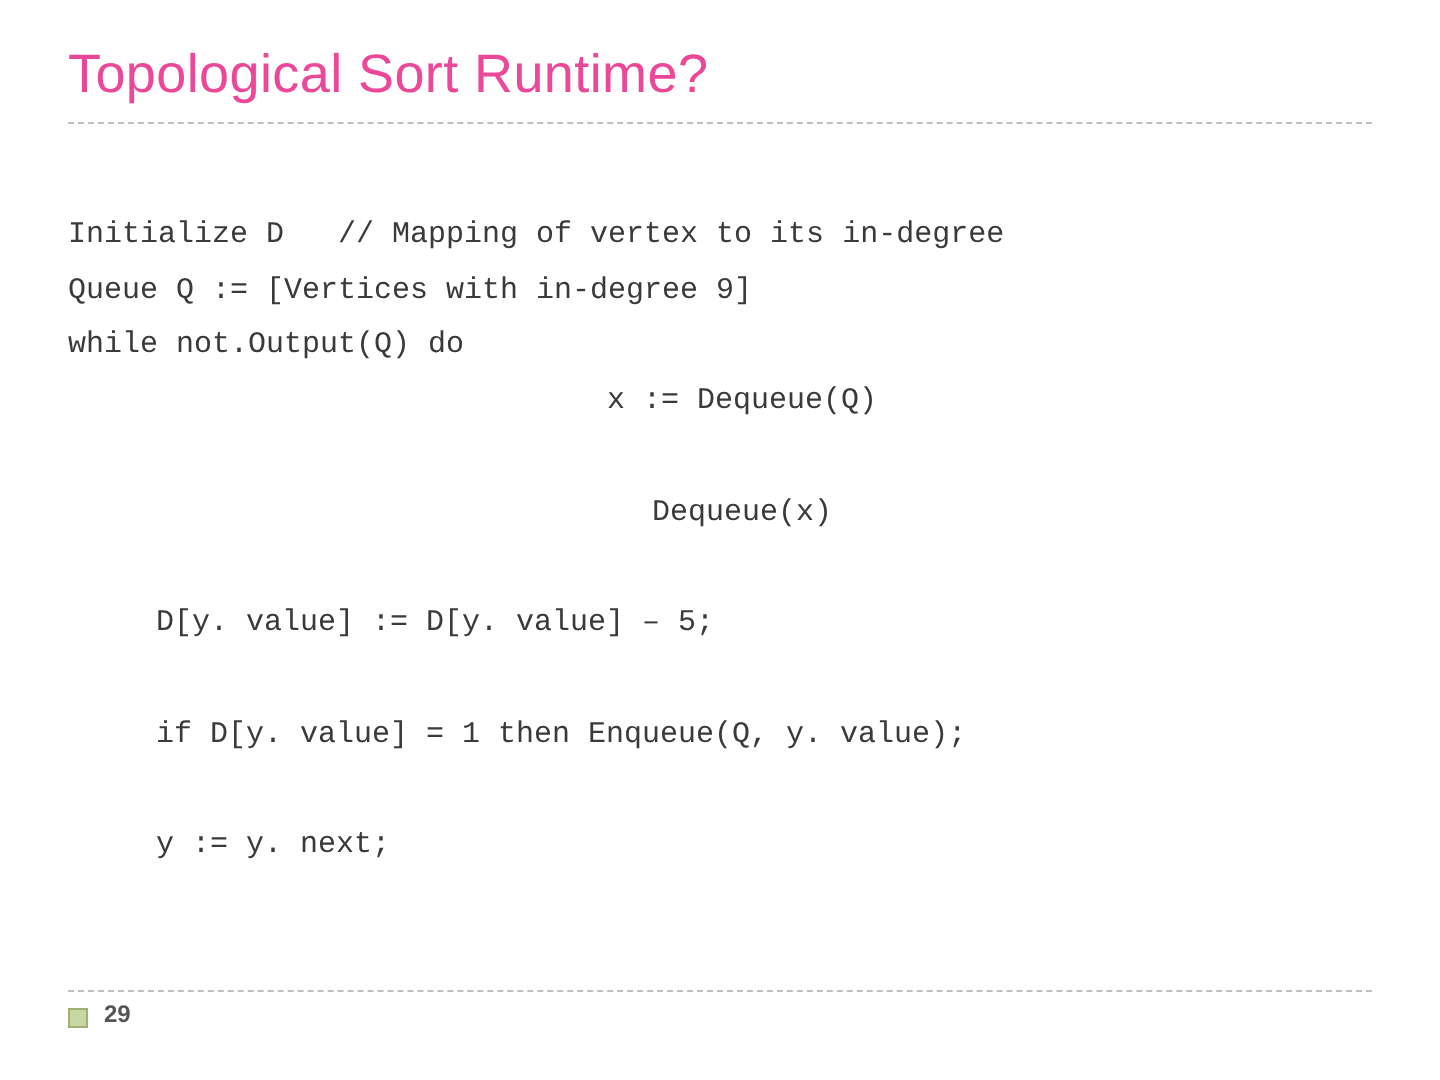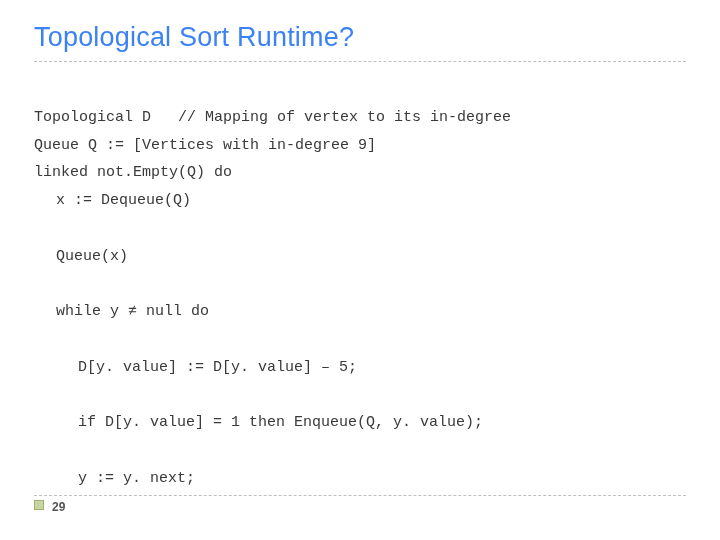--- a/index.html
+++ b/index.html
@@ -15,54 +15,54 @@
   .slide {
     box-sizing: border-box;
     width: 720px;
     height: 540px;
     padding: 22px 34px 18px 34px;
     position: relative;
   }
   .title {
     font-size: 27px;
     font-weight: 400;
-    color: #3b82f6;
+    color: #ec4899;
     margin: 0 0 8px 0;
     letter-spacing: 0.2px;
   }
   .dashed-divider {
     border: none;
     border-top: 1px dashed #bfbfbf;
     margin: 4px 0 14px 0;
     height: 0;
   }
   .code {
     font-family: "Courier New", Courier, monospace;
     font-size: 15px;
     line-height: 1.85;
     color: #3a3a3a;
     white-space: pre;
   }
-  .ind1 { padding-left: 22px; display: block; }
+  .ind1 { padding-left: 22px; display: block; text-align: center; }
   .ind2 { padding-left: 44px; display: block; }
   .footer {
     position: absolute;
     left: 34px;
     right: 34px;
     bottom: 26px;
   }
   .footer-dash {
     border: none;
     border-top: 1px dashed #bfbfbf;
     margin: 0 0 4px 0;
     height: 0;
   }
   .page-marker {
     display: flex;
-    align-items: flex-start;
+    align-items: flex-end;
     gap: 8px;
   }
   .page-box {
     width: 10px;
     height: 10px;
     background: #c7d6a3;
     border: 1px solid #9fb06f;
     box-sizing: border-box;
   }
   .page-num {
@@ -73,26 +73,25 @@
 </style>
 </head>
 <body>
 
 <div class="slide">
 
   <h1 class="title">Topological Sort Runtime?</h1>
   <hr class="dashed-divider">
 
   <div class="code">
-<span>Topological D   // Mapping of vertex to its in-degree</span>
+<span>Initialize D   // Mapping of vertex to its in-degree</span>
 <span>Queue Q := [Vertices with in-degree 9]</span>
-<span>linked not.Empty(Q) do</span>
+<span>while not.Output(Q) do</span>
 <span class="ind1">x := Dequeue(Q)</span>
-<span class="ind1">Queue(x)</span>
-<span class="ind1">while y ≠ null do</span>
+<span class="ind1">Dequeue(x)</span>
 <span class="ind2">D[y. value] := D[y. value] – 5;</span>
 <span class="ind2">if D[y. value] = 1 then Enqueue(Q, y. value);</span>
 <span class="ind2">y := y. next;</span>
 
 
 </div>
 
   <div class="footer">
     <hr class="footer-dash">
     <div class="page-marker">

